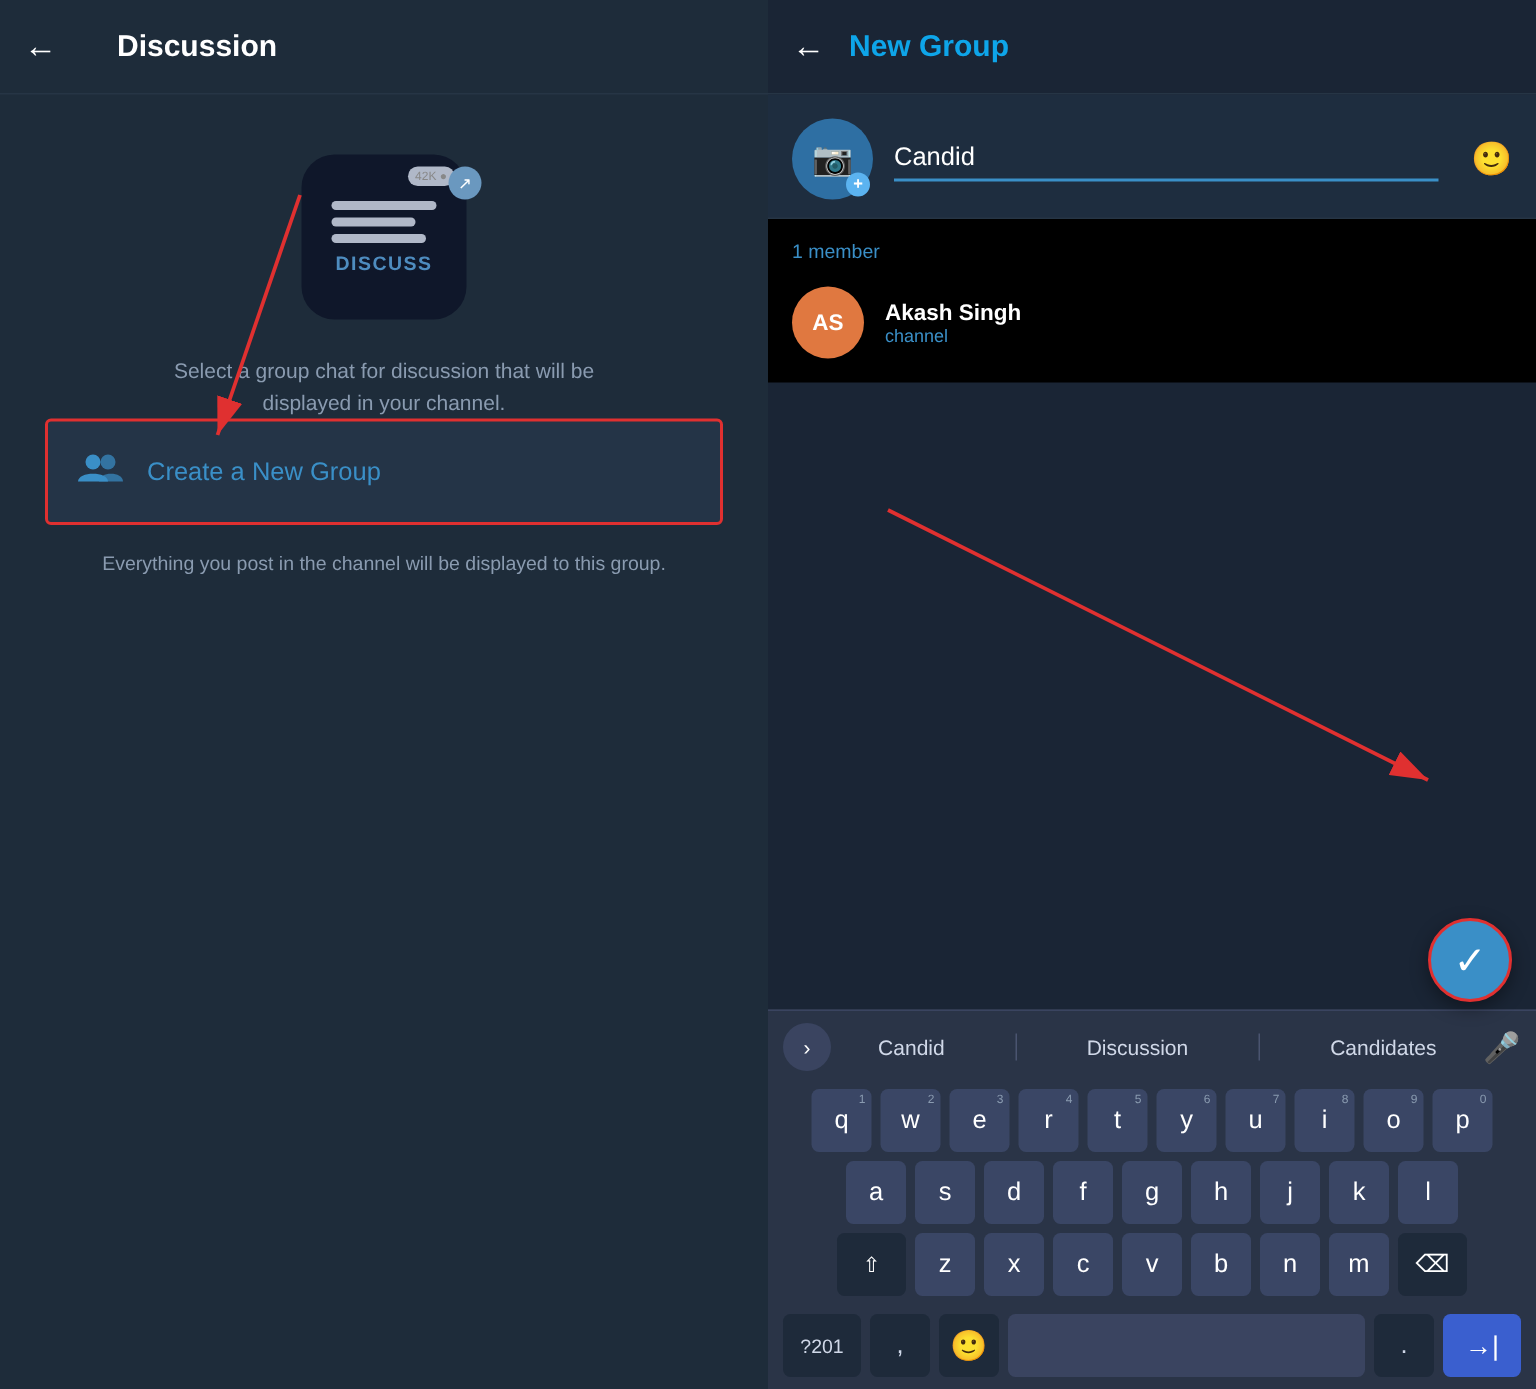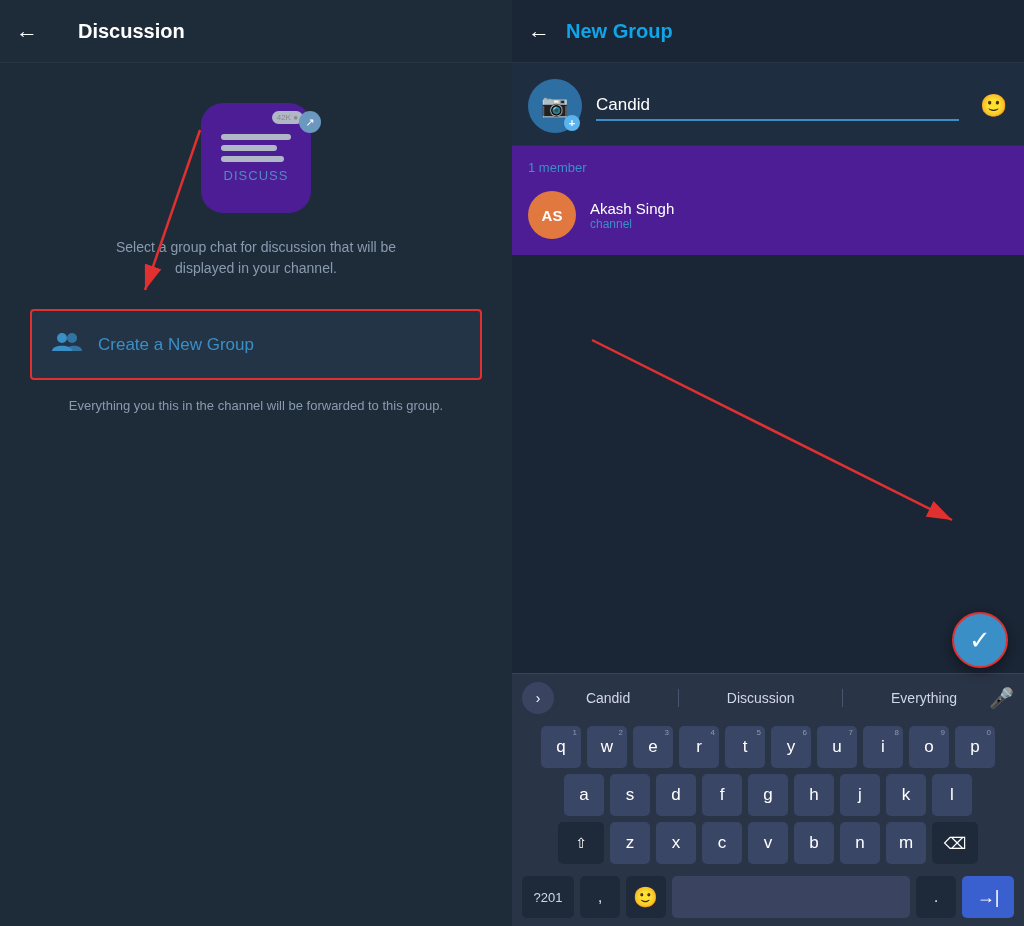--- a/index.html
+++ b/index.html
@@ -44,21 +44,21 @@
     .left-content {
       display: flex;
       flex-direction: column;
       align-items: center;
       padding: 40px 30px 20px;
     }
 
     .discuss-icon-wrap {
       width: 110px;
       height: 110px;
-      background: #4c1d95;
+      background: #0f172a;
       border-radius: 22px;
       display: flex;
       flex-direction: column;
       align-items: center;
       justify-content: center;
       margin-bottom: 24px;
       position: relative;
     }
     .discuss-lines {
       width: 70px;
@@ -84,21 +84,21 @@
       padding: 2px 5px;
       font-size: 8px;
       color: #888;
       display: flex;
       align-items: center;
       gap: 2px;
     }
     .discuss-label {
       color: #4e8cbf;
       font-size: 13px;
-      font-weight: 400;
+      font-weight: 700;
       letter-spacing: 1px;
     }
     .discuss-share {
       position: absolute;
       top: 8px;
       right: -10px;
       background: #6a98bf;
       border-radius: 50%;
       width: 22px;
       height: 22px;
@@ -107,21 +107,20 @@
       justify-content: center;
       color: #fff;
       font-size: 11px;
     }
 
     .select-text {
       color: #8a9bb0;
       font-size: 14px;
       text-align: center;
       line-height: 1.5;
-      margin-bottom: 30px;
       max-width: 340px;
     }
 
     
     .create-group-btn {
       width: 100%;
       display: flex;
       align-items: center;
       padding: 18px 20px;
       background: #243447;
@@ -235,21 +234,21 @@
     .emoji-btn {
       color: #8a9bb0;
       font-size: 22px;
       cursor: pointer;
       margin-left: 8px;
     }
 
     
     .members-section {
       padding: 14px 16px 8px;
-      background: #4c1d95;
+      background: #000000;
     }
     .members-count {
       color: #3a8fc7;
       font-size: 13px;
       font-weight: 500;
       margin-bottom: 8px;
     }
     .member-item {
       display: flex;
       align-items: center;
@@ -269,21 +268,21 @@
       font-weight: 600;
       flex-shrink: 0;
     }
     .member-info {
       display: flex;
       flex-direction: column;
     }
     .member-name {
       color: #ffffff;
       font-size: 15px;
-      font-weight: 400;
+      font-weight: 700;
     }
     .member-status {
       color: #3a8fc7;
       font-size: 12px;
     }
 
     
     .fab-btn {
       position: absolute;
       bottom: 258px;
@@ -512,21 +511,21 @@
         <svg width="30" height="24" viewBox="0 0 30 24" fill="none">
           <ellipse cx="10" cy="9" rx="5" ry="5" fill="#3a8fc7"></ellipse>
           <ellipse cx="20" cy="9" rx="5" ry="5" fill="#3a8fc7" opacity="0.7"></ellipse>
           <path d="M0 22 C0 15 20 15 20 22" fill="#3a8fc7"></path>
           <path d="M14 22 C14 15 30 15 30 22" fill="#3a8fc7" opacity="0.7"></path>
         </svg>
       </span>
       <span class="create-label">Create a New Group</span>
     </div>
 
-    <div class="forwarded-text">Everything you this in the channel will be forwarded to this group.</div>
+    <div class="forwarded-text">Everything you post in the channel will be displayed to this group.</div>
   </div>
 
   <svg class="red-arrow-overlay" viewBox="0 0 512 926" style="position:absolute;top:0;left:0;width:100%;height:100%;pointer-events:none;">
     <defs>
       <marker id="arrowhead-left" markerWidth="10" markerHeight="7" refX="10" refY="3.5" orient="auto">
         <polygon points="0 0, 10 3.5, 0 7" fill="#e03030"></polygon>
       </marker>
     </defs>
     <line x1="200" y1="130" x2="145" y2="290" stroke="#e03030" stroke-width="2.5" marker-end="url(#arrowhead-left)"></line>
   </svg>
@@ -566,21 +565,21 @@
 
   <div class="keyboard-area">
 
     <div class="suggestions-bar">
       <div class="suggestions-arrow">›</div>
       <div class="suggestions-list">
         <span class="suggestion-word">Candid</span>
         <div class="suggestion-divider"></div>
         <span class="suggestion-word">Discussion</span>
         <div class="suggestion-divider"></div>
-        <span class="suggestion-word">Everything</span>
+        <span class="suggestion-word">Candidates</span>
       </div>
       <span class="mic-btn">🎤</span>
     </div>
 
     <div class="keyboard-rows">
       <div class="key-row">
         <div class="key"><span class="key-num">1</span>q</div>
         <div class="key"><span class="key-num">2</span>w</div>
         <div class="key"><span class="key-num">3</span>e</div>
         <div class="key"><span class="key-num">4</span>r</div>

